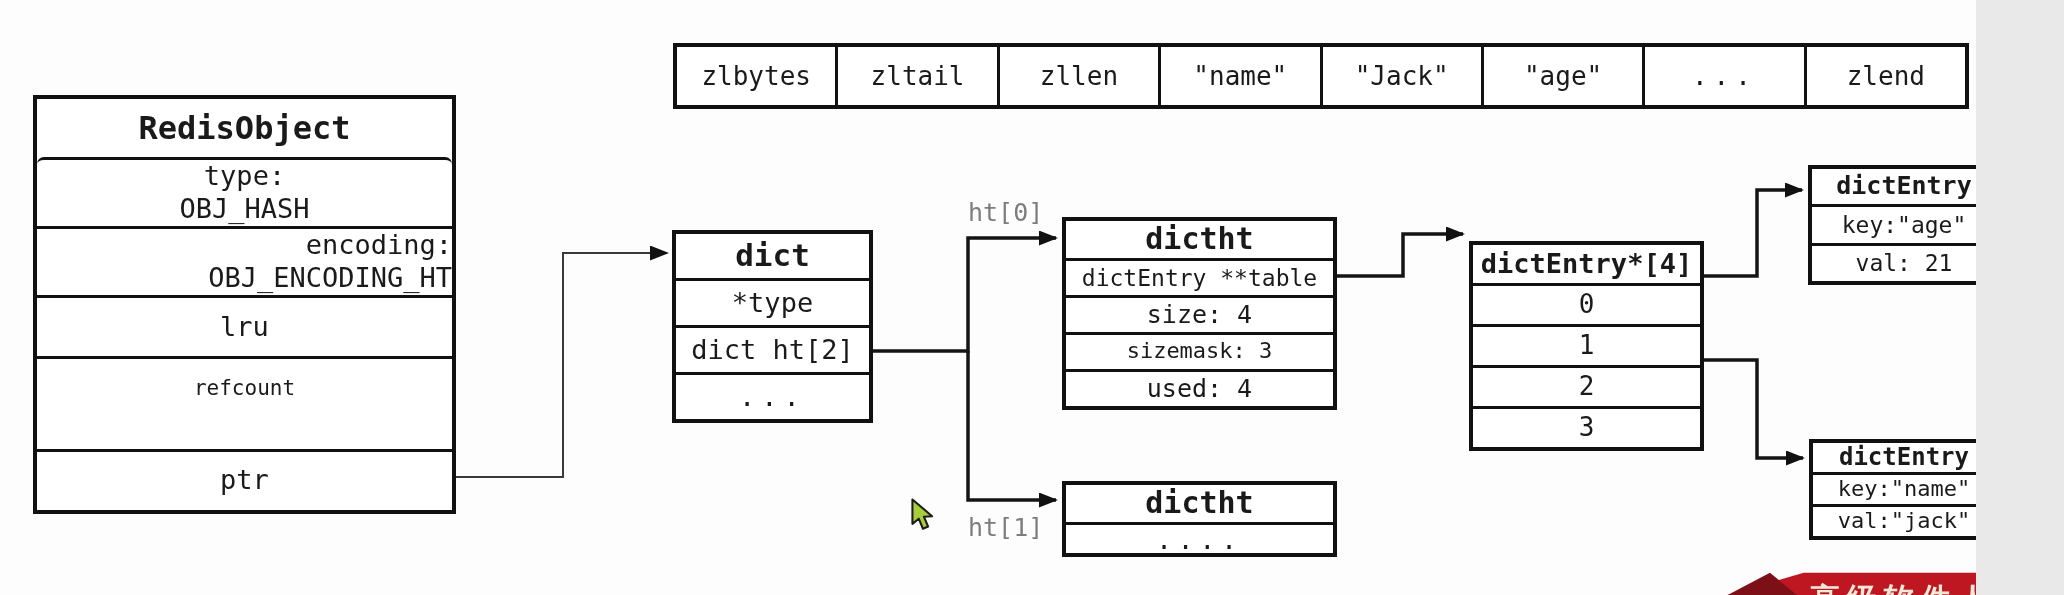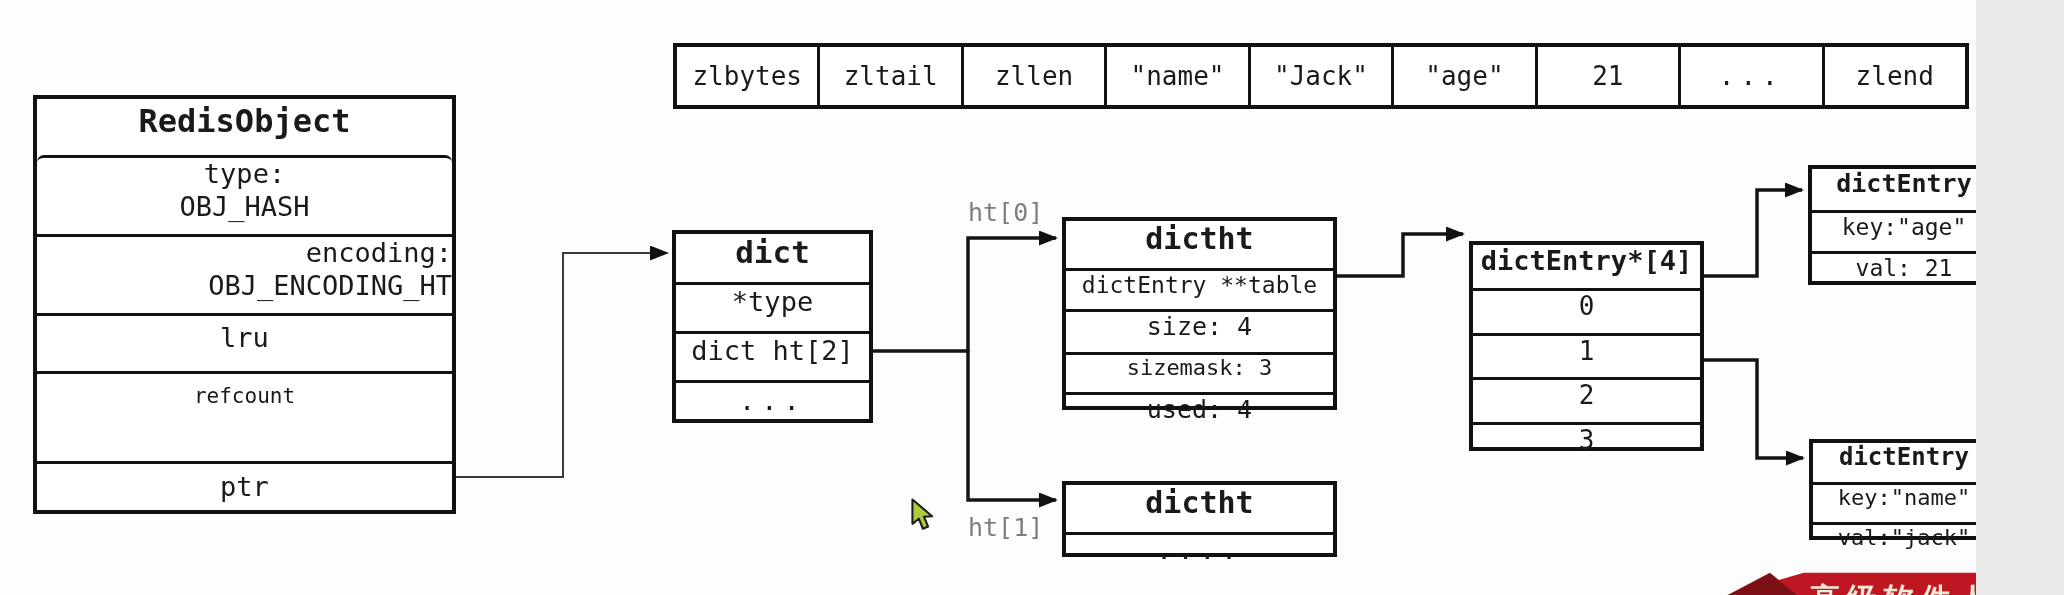--- a/index.html
+++ b/index.html
@@ -6,21 +6,21 @@
   .stage{
     position:relative;width:1976px;height:595px;overflow:hidden;
     background:#fdfdfd;
     font-family:"DejaVu Sans Mono","Liberation Mono",monospace;
     color:#1a1a1a;
   }
   
   .box{
     position:absolute;box-sizing:border-box;
     border:4px solid #111;background:#fff;
-    display:flex;flex-direction:column;gap:10px;
+    display:flex;flex-direction:column;
   }
   .box .t, .box .r{
     flex:1;display:flex;flex-direction:column;
     align-items:center;justify-content:center;
     text-align:center;line-height:1.22;white-space:nowrap;
   }
   .box .r{border-top:3px solid #111;}
   .box .t{font-weight:700;}
   .dots{letter-spacing:6px;}
   
@@ -65,21 +65,20 @@
 
 <div class="stage">
 
   <div class="zl">
     <div class="c">zlbytes</div>
     <div class="c">zltail</div>
     <div class="c">zllen</div>
     <div class="c">"name"</div>
     <div class="c">"Jack"</div>
     <div class="c">"age"</div>
-    <div class="c">21</div>
     <div class="c dots">...</div>
     <div class="c">zlend</div>
   </div>
 
   <div class="box" style="left:33px;top:95px;width:423px;height:419px;">
     <div class="t" style="font-size:32px;">RedisObject</div>
     <div class="r" style="font-size:27px;border-radius:7px;">
       <span>type:</span>
       <span>OBJ_HASH</span>
     </div>

